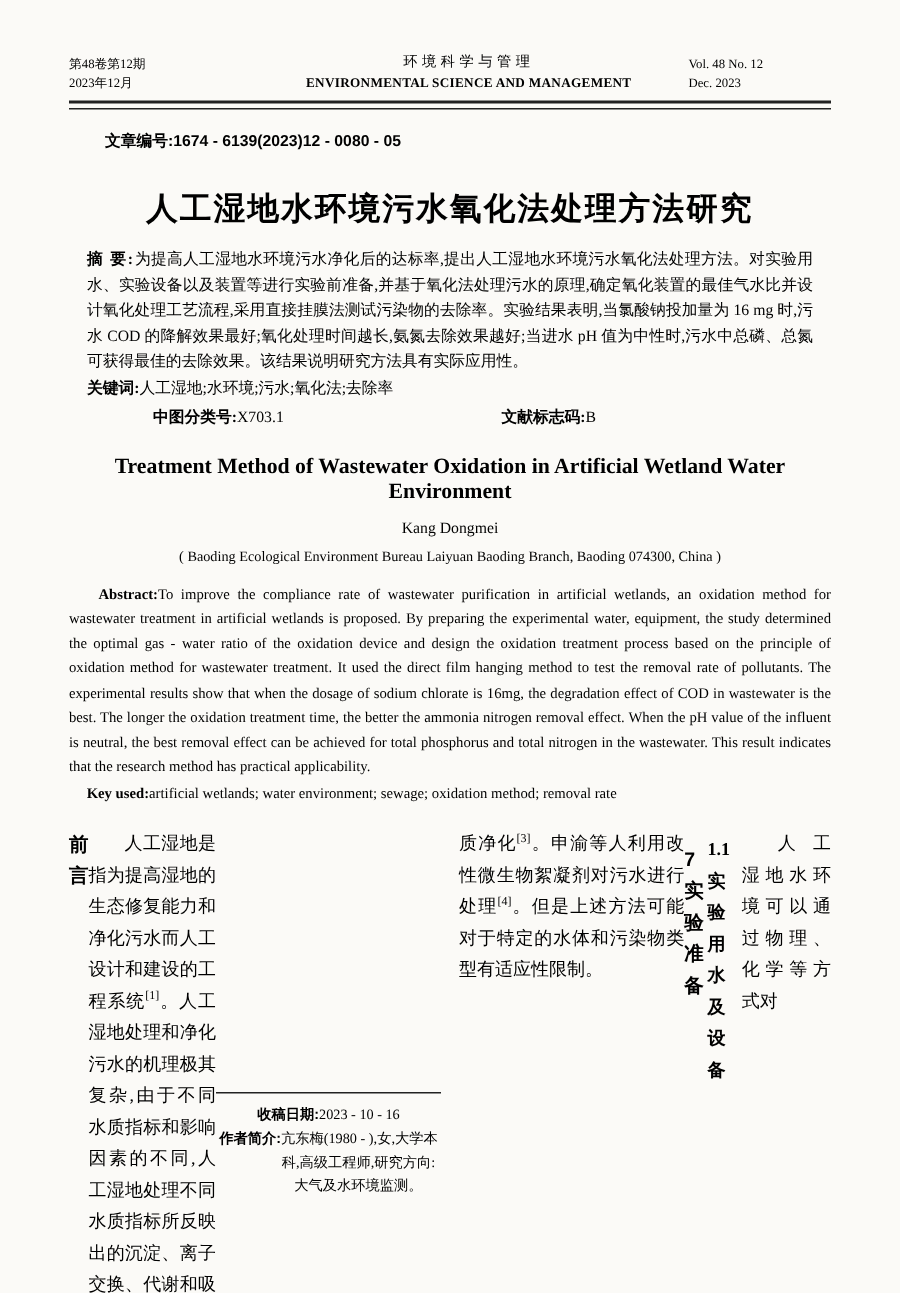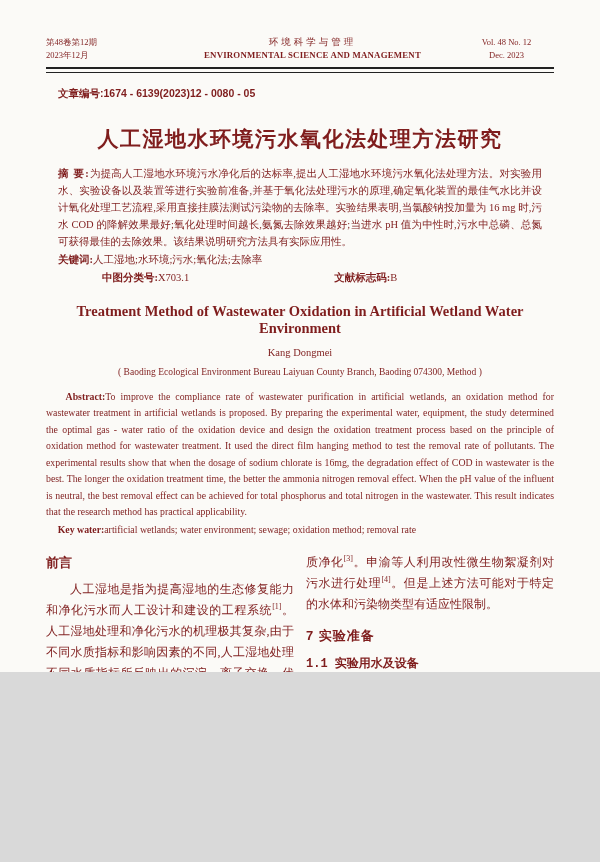--- a/index.html
+++ b/index.html
@@ -1,61 +1,61 @@
 <!DOCTYPE html>
 <html><head>
 <meta charset="utf-8">
 <style>
   html,body{margin:0;padding:0;background:#d9d9d9;}
   .page{
     position:relative;
-    width:600px;height:672px;
+    width:600px;height:862px;
     margin:0 auto;
     background:#fbfaf7;
-    color:#7f1d1d;
+    color:#000000;
     font-family:"Liberation Serif","DejaVu Serif",serif;
     box-sizing:border-box;
     padding:36px 46px 0 46px;
     overflow:hidden;
   }
   
   .hdr-row{display:flex;align-items:flex-end;font-size:8.5px;line-height:13px;}
   .hdr-left{width:120px;text-align:left;}
   .hdr-center{flex:1;text-align:center;}
-  .hdr-right{width:95px;text-align:center;}
+  .hdr-right{width:95px;text-align:left;}
   .jcn{font-size:9.5px;letter-spacing:3px;}
   .jen{font-weight:bold;font-size:8.8px;letter-spacing:.2px;}
   .double-rule{margin-top:5px;border-top:2px solid #222;border-bottom:1px solid #222;height:2.5px;}
-  .article-id{margin:14px 0 0 12px;font-size:10.5px;font-weight:bold;font-family:"Liberation Sans","DejaVu Sans",sans-serif;}
+  .article-id{margin:14px 0 0 24px;font-size:10.5px;font-weight:bold;font-family:"Liberation Sans","DejaVu Sans",sans-serif;}
   
   .title-cn{margin:24px 0 0 0;text-align:center;font-size:21px;font-weight:bold;letter-spacing:1.5px;font-family:"Liberation Sans","DejaVu Sans",sans-serif;}
   .author-cn{margin-top:16px;text-align:center;font-size:11.5px;letter-spacing:4px;}
   .affil-cn{margin-top:10px;text-align:center;font-size:9.5px;}
   .front-block{margin:12px 12px 0 12px;}
   .abstract-cn{margin:8px 0 0 0;font-size:10.5px;line-height:17px;text-align:justify;}
   .abstract-cn b{letter-spacing:1px;}
   .keywords-cn{margin:1px 0 0 0;font-size:10.5px;line-height:17px;}
   .class-row{margin-top:3px;font-size:10.5px;display:flex;}
   .class-row .clc{width:48%;margin-left:44px;}
   
   .title-en{margin:18px 0 0 0;text-align:center;font-size:14.5px;font-weight:bold;}
   .author-en{margin-top:10px;text-align:center;font-size:10.5px;}
   .affil-en{margin-top:9px;text-align:center;font-size:9.5px;}
   .abstract-en{margin:12px 0 0 0;font-size:9.8px;line-height:16.5px;text-align:justify;text-indent:2em;}
   .abstract-en .body-run{text-indent:0;}
   .keywords-en{margin:1px 0 0 0;font-size:9.8px;line-height:16px;text-indent:1.2em;}
   
   .columns{display:flex;gap:12px;margin-top:14px;height:248px;}
-  .col{flex:1;min-width:0;font-size:12px;line-height:21px;text-align:justify;display:flex;flex-direction:column;}
+  .col{flex:1;min-width:0;font-size:12px;line-height:21px;text-align:justify;display:flex;flex-direction:row;}
   .col h3{margin:0 0 6px 0;font-size:13px;font-family:"Liberation Sans","DejaVu Sans",sans-serif;}
   .col p{margin:0;}
   .indent{text-indent:2em;}
   sup{font-size:8px;line-height:0;}
   .sec-h{margin:10px 0 4px 0 !important;font-size:13px;letter-spacing:1px;}
-  .subsec-h{margin:4px 0 4px 0;font-size:12px;font-weight:bold;font-family:Liberation Mono, monospace;}
+  .subsec-h{margin:4px 0 4px 0;font-size:12px;font-weight:bold;font-family:Liberation Serif, serif;}
   
   .footnote{margin-top:auto;font-size:9.5px;line-height:15.5px;text-align:left;}
   .fn-rule{width:150px;border-top:1.2px solid #222;margin-bottom:7px;}
   .footnote p{margin:0;text-align:center;}
   .footnote b{font-family:"Liberation Sans","DejaVu Sans",sans-serif;}
   .bio{padding-left:4.2em;text-indent:-4.2em;}
 </style>
 </head>
 <body>
 
@@ -87,24 +87,24 @@
     <p class="abstract-cn"><b>摘  要:</b><span>为提高人工湿地水环境污水净化后的达标率,提出人工湿地水环境污水氧化法处理方法。对实验用水、实验设备以及装置等进行实验前准备,并基于氧化法处理污水的原理,确定氧化装置的最佳气水比并设计氧化处理工艺流程,采用直接挂膜法测试污染物的去除率。实验结果表明,当氯酸钠投加量为 16 mg 时,污水 COD 的降解效果最好;氧化处理时间越长,氨氮去除效果越好;当进水 pH 值为中性时,污水中总磷、总氮可获得最佳的去除效果。该结果说明研究方法具有实际应用性。</span></p>
     <p class="keywords-cn"><b>关键词:</b><span>人工湿地;水环境;污水;氧化法;去除率</span></p>
     <div class="class-row">
       <span class="clc"><b>中图分类号:</b><span>X703.1</span></span>
       <span><b>文献标志码:</b><span>B</span></span>
     </div>
   </div>
 
   <h2 class="title-en">Treatment Method of Wastewater Oxidation in Artificial Wetland Water Environment</h2>
   <div class="author-en">Kang Dongmei</div>
-  <div class="affil-en">( Baoding Ecological Environment Bureau Laiyuan County Branch, Baoding 074300, Method )</div>
+  <div class="affil-en">( Baoding Ecological Environment Bureau Laiyuan Baoding Branch, Baoding 074300, China )</div>
 
   <p class="abstract-en"><b>Abstract:</b><span class="body-run">To improve the compliance rate of wastewater purification in artificial wetlands, an oxidation method for wastewater treatment in artificial wetlands is proposed. By preparing the experimental water, equipment, the study determined the optimal gas - water ratio of the oxidation device and design the oxidation treatment process based on the principle of oxidation method for wastewater treatment. It used the direct film hanging method to test the removal rate of pollutants. The experimental results show that when the dosage of sodium chlorate is 16mg, the degradation effect of COD in wastewater is the best. The longer the oxidation treatment time, the better the ammonia nitrogen removal effect. When the pH value of the influent is neutral, the best removal effect can be achieved for total phosphorus and total nitrogen in the wastewater. This result indicates that the research method has practical applicability.</span></p>
-  <p class="keywords-en"><b>Key water:</b><span>artificial wetlands; water environment; sewage; oxidation method; removal rate</span></p>
+  <p class="keywords-en"><b>Key used:</b><span>artificial wetlands; water environment; sewage; oxidation method; removal rate</span></p>
 
   <div class="columns">
 
     <div class="col">
       <h3>前言</h3>
       <p class="indent">人工湿地是指为提高湿地的生态修复能力和净化污水而人工设计和建设的工程系统<sup>[1]</sup>。人工湿地处理和净化污水的机理极其复杂,由于不同水质指标和影响因素的不同,人工湿地处理不同水质指标所反映出的沉淀、离子交换、代谢和吸收机制也不同<sup>[2]</sup>。因此,有必要对人工湿地水环境中污水的处理方法进行深入研究。刘洋等人采用石菖蒲进行水</p>
       <div class="footnote">
         <div class="fn-rule"></div>
         <p><b>收稿日期:</b><span>2023 - 10 - 16</span></p>
         <p class="bio"><b>作者简介:</b><span>亢东梅(1980 - ),女,大学本科,高级工程师,研究方向:大气及水环境监测。</span></p>

